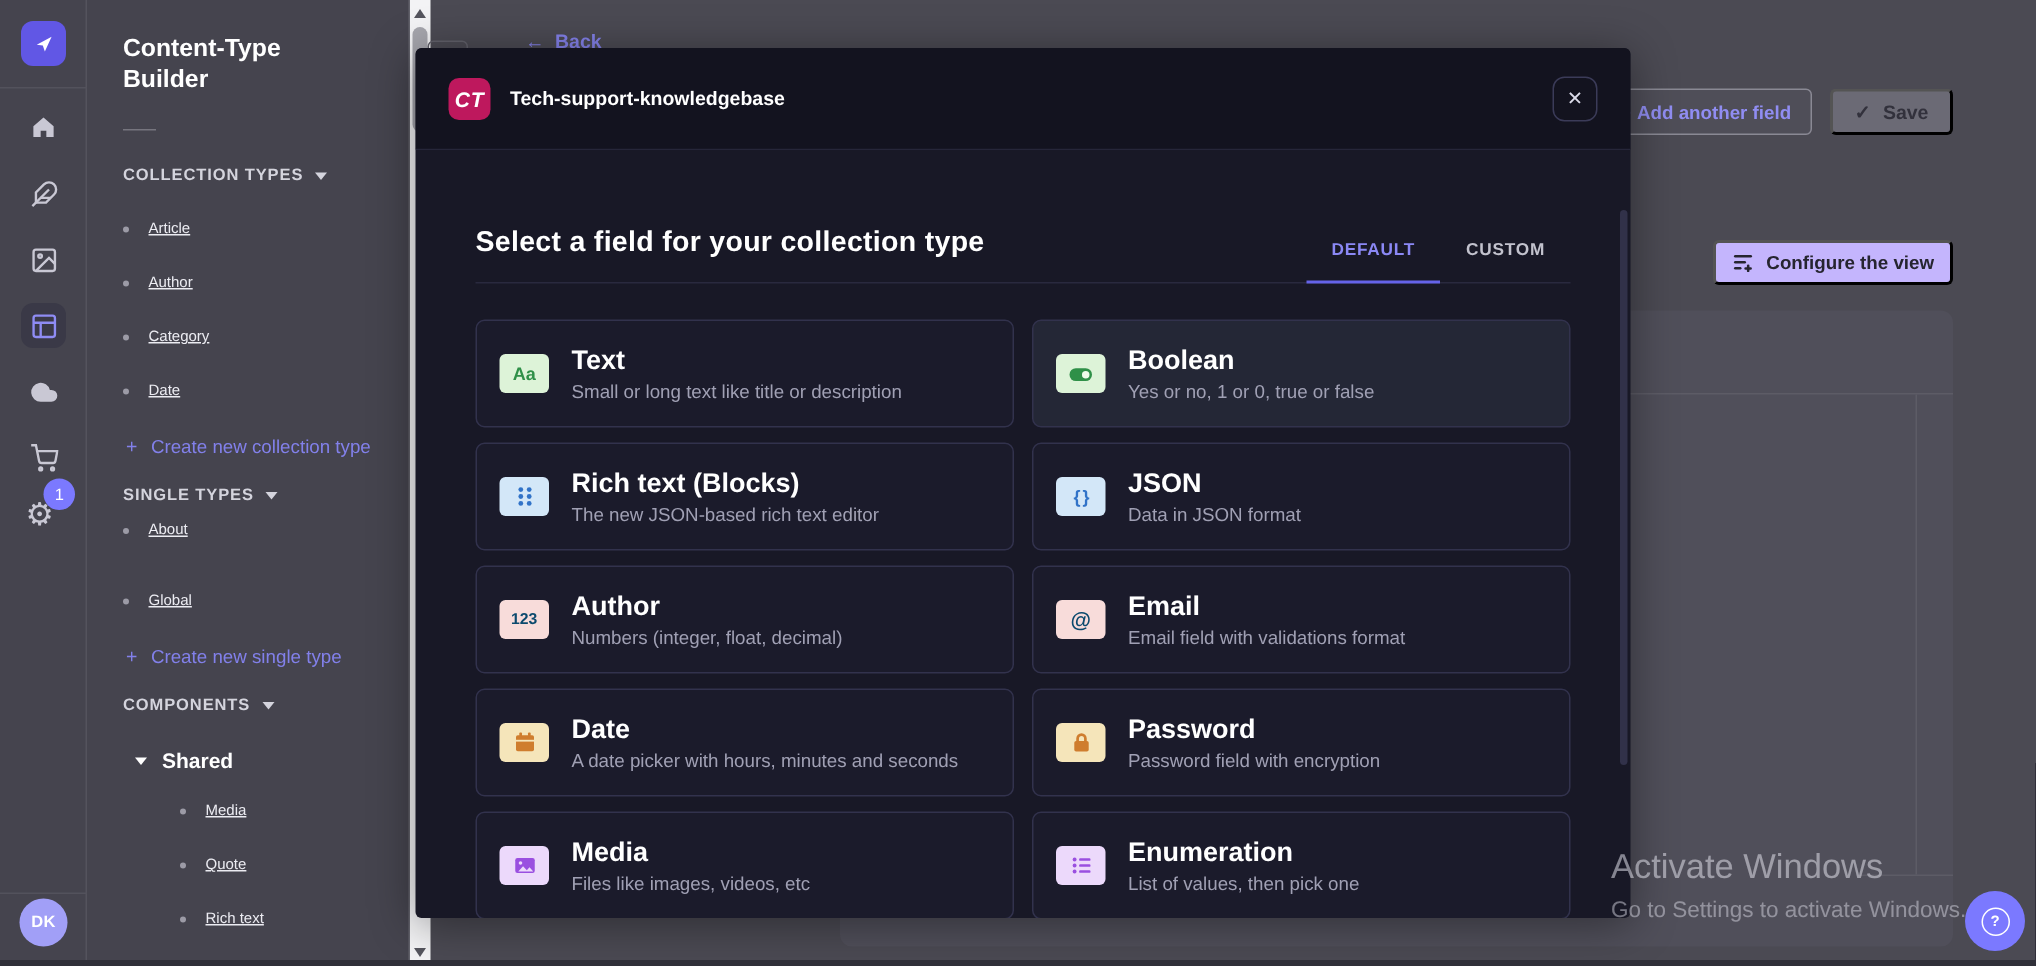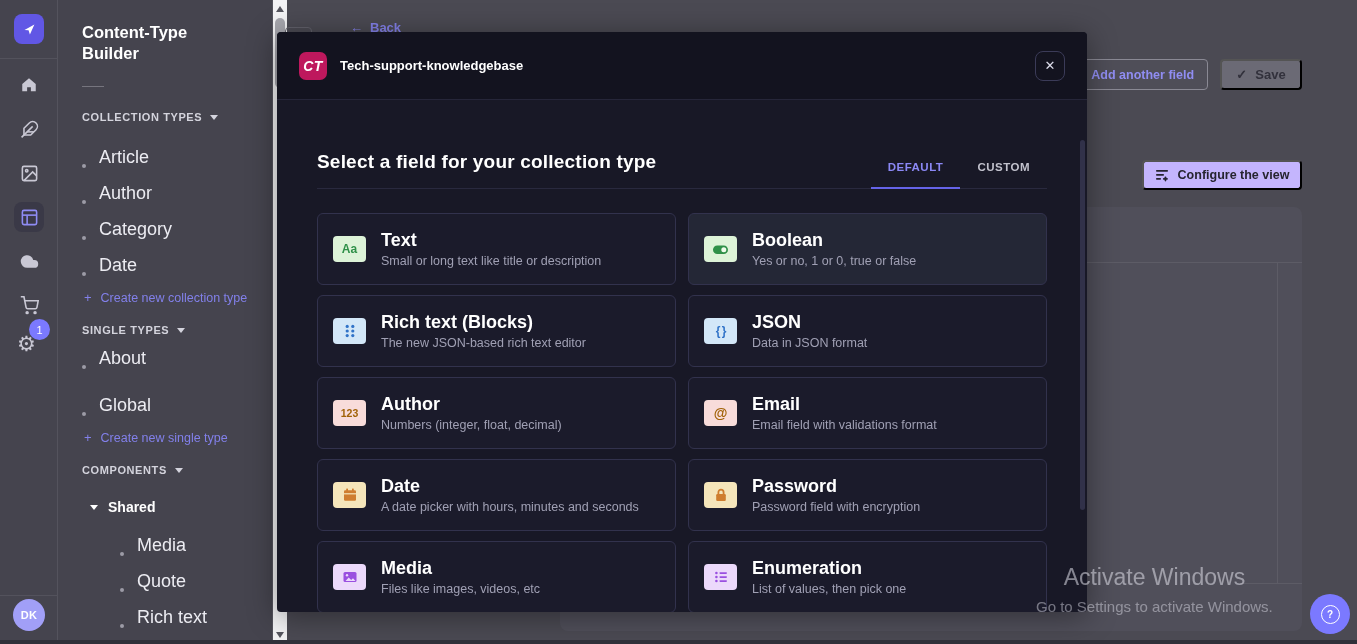--- a/index.html
+++ b/index.html
@@ -22,21 +22,21 @@
   
   #subnav { position:absolute; left:58px; top:0; width:215px; height:644px; background:#45444e; border-right:1px solid #55545e; z-index:6; }
   .subnav-title { position:absolute; left:24px; top:22px; width:140px; font-size:16.5px; line-height:21px; font-weight:bold; color:#ffffff; }
   .search-btn { position:absolute; left:227px; top:27px; width:27px; height:27px; border:1px solid #62616b; border-radius:4px; background:transparent; display:flex; align-items:center; justify-content:center; color:#d4d3de; }
   .subnav-hr { position:absolute; left:24px; top:86px; width:22px; height:1px; background:#76757e; }
   .sec-row { position:absolute; left:24px; width:235px; display:flex; align-items:center; }
   .sec-label { font-size:11px; font-weight:bold; letter-spacing:.6px; color:#d4d4dd; }
   .chev { display:inline-block; width:0; height:0; border-left:4px solid transparent; border-right:4px solid transparent; border-top:5px solid #d4d4dd; margin-left:8px; }
   .chev-w { display:inline-block; width:0; height:0; border-left:4.5px solid transparent; border-right:4.5px solid transparent; border-top:5.5px solid #fff; margin-right:10px; }
   .sec-badge { margin-left:auto; width:22px; height:22px; border-radius:4px; background:#55545f; color:#d8d8e0; font-size:12px; display:flex; align-items:center; justify-content:center; }
-  .nav-item { position:absolute; left:24px; width:220px; display:flex; align-items:flex-end; font-size:18px; color:#ececf2; }
+  .nav-item { position:absolute; left:24px; width:220px; display:flex; align-items:center; font-size:10px; color:#ececf2;text-decoration:underline; }
   .bullet { width:4px; height:4px; border-radius:50%; background:#9c9ba6; margin-right:13px; flex:none; }
   .create-link { position:absolute; left:26px; display:flex; align-items:center; font-size:12.5px; color:#8280ea; }
   .plus-g { font-size:13px; margin-right:9px; }
   .group-row { position:absolute; left:32px; display:flex; align-items:center; font-size:14px; font-weight:bold; color:#fff; }
   .sub-item { left:62px; }
   
   #sb-track { position:absolute; left:273px; top:0; width:14px; height:644px; background:#f3f3f5; z-index:5; }
   .sb-arrow-up { position:absolute; left:3px; top:6px; width:0; height:0; border-left:4px solid transparent; border-right:4px solid transparent; border-bottom:6px solid #55555e; }
   .sb-arrow-down { position:absolute; left:3px; bottom:6px; width:0; height:0; border-left:4px solid transparent; border-right:4px solid transparent; border-top:6px solid #55555e; }
   .sb-thumb { position:absolute; left:2px; top:18px; width:10px; height:70px; border-radius:6px; background:#a6a6ad; }
@@ -61,30 +61,30 @@
   .m-tabs { position:absolute; right:0; bottom:0; display:flex; }
   .m-tab { position:relative; padding:0 17px 15px; font-size:11.5px; font-weight:bold; letter-spacing:.5px; color:#c2c2cd; }
   .m-tab.active { color:#8b88f5; }
   .m-tab.active::after { content:""; position:absolute; left:0; right:0; bottom:-1px; height:2px; background:#6563e8; }
   .grid { margin-top:24px; display:grid; grid-template-columns:1fr 1fr; column-gap:12px; row-gap:10px; }
   .card { height:72px; border:1px solid #32324d; border-radius:6px; background:#1b1b2b; display:flex; align-items:center; padding-left:15px; }
   .card.hovered { background:#242736; }
   .ibox { width:33px; height:26px; border-radius:4px; display:flex; align-items:center; justify-content:center; flex:none; font-weight:bold; }
   .ibox.green  { background:#ddf3d8; color:#2f9048; }
   .ibox.blue   { background:#d3e7f8; color:#3173c8; }
-  .ibox.red    { background:#f8dcda; color:#a16207;text-align:right; }
+  .ibox.red    { background:#f8dcda; color:#0c4a6e;text-align:right; }
   .ibox.orange { background:#f5e5ba; color:#cf7d2e; }
   .ibox.purple { background:#ecd9fb; color:#9a4fe0; }
   .g-aa { font-size:12px; } .g-json { font-size:12px; letter-spacing:-1px; } .g-123 { font-size:10.5px; } .g-at { font-size:14px; }
   .ctxt { margin-left:15px; display:flex; flex-direction:column; }
   .cname { font-size:18px; font-weight:bold; color:#fff; }
   .cdesc { font-size:12.5px; color:#a0a0b4; margin-top:3px; }
   .m-scroll { position:absolute; right:2px; top:108px; width:5px; height:370px; border-radius:3px; background:#313149; }
   
-  .watermark { position:absolute; left:1036px; top:564px; z-index:40; pointer-events:none;text-align:center; }
+  .watermark { position:absolute; left:1074px; top:564px; z-index:40; pointer-events:none; }
   .wm1 { font-size:23px; color:rgba(224,224,234,.55); }
   .wm2 { font-size:15px; color:rgba(224,224,234,.47); margin-top:7px; }
   .help-btn { position:absolute; left:1310px; top:594px; width:40px; height:40px; border-radius:50%; background:#7b79ff; z-index:50; display:flex; align-items:center; justify-content:center; }
   .help-ring { width:19px; height:19px; border-radius:50%; border:1.6px solid #fff; color:#fff; font-size:10px; font-weight:bold; display:flex; align-items:center; justify-content:center; }
   .bottom-strip { position:absolute; left:0; bottom:0; width:100%; height:4px; background:#303039; z-index:30; }
   svg { display:block; }
 </style>
 </head>
 <body>
 

